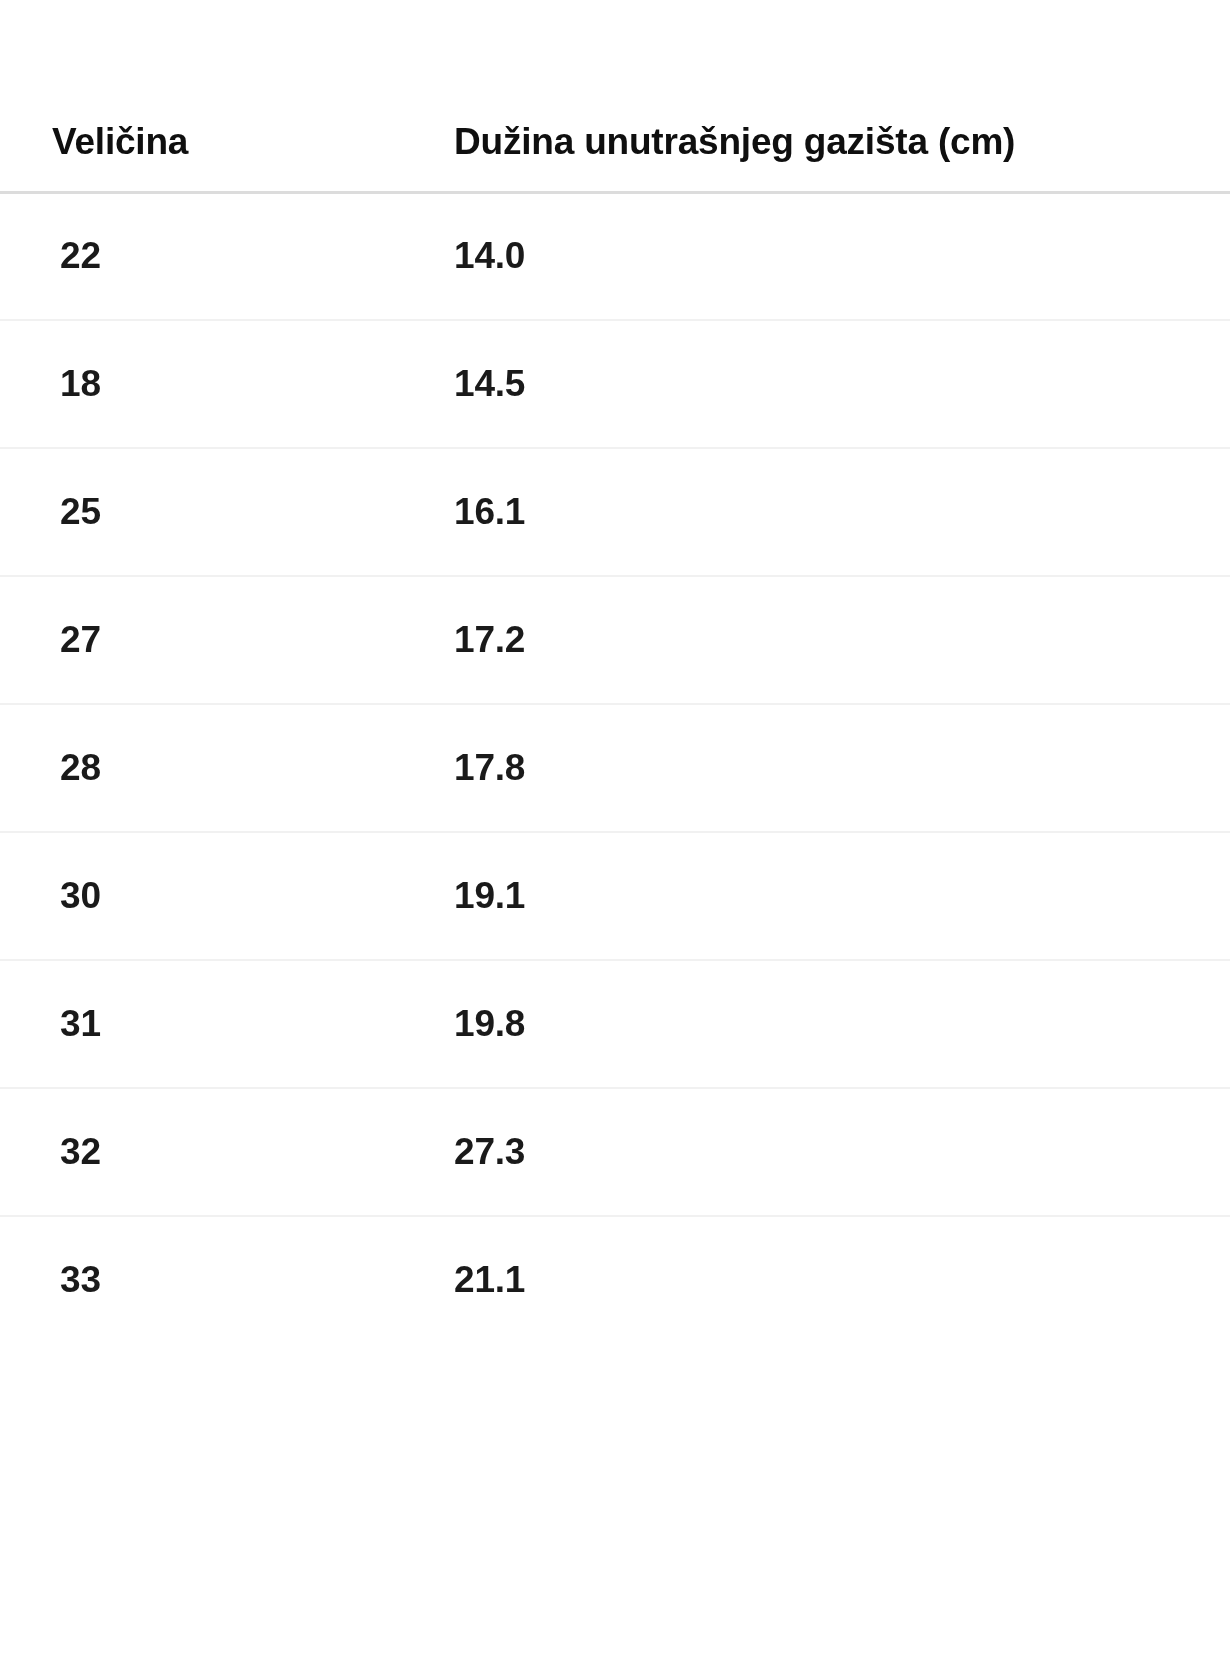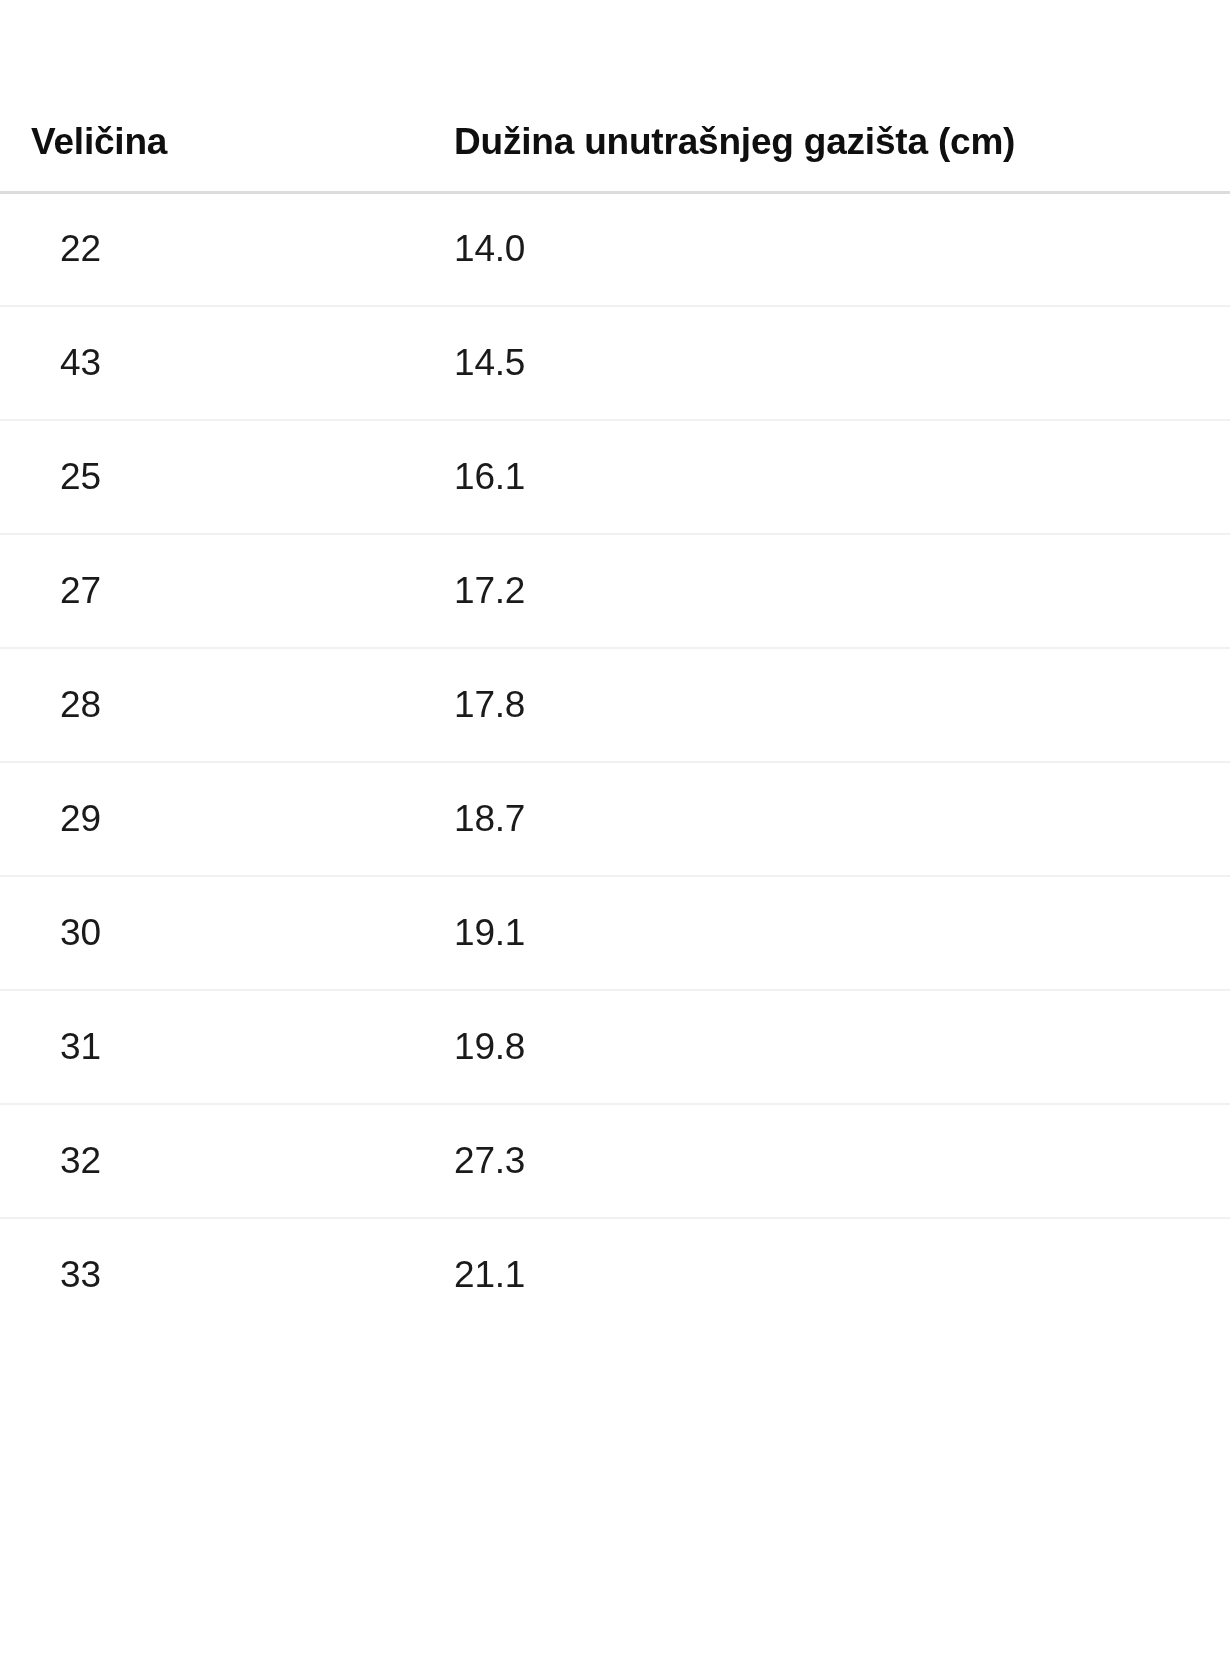--- a/index.html
+++ b/index.html
@@ -36,31 +36,31 @@
     font-weight: 700;
     font-size: 37px;
     line-height: 1.45;
     color: #0f0f0f;
     letter-spacing: -0.2px;
     padding: 0 0 22px 0;
     height: 192px;
     border-bottom: 3px solid #dcdcdc;
   }
 
-  thead th.th-size  { padding-left: 31px; }
+  thead th.th-size  { padding-left: 52px; }
   thead th.th-value { padding-left: 27px; padding-right: 150px; }
 
   
   tbody td {
-    font-weight: 400;
+    font-weight: 700;
     font-size: 37px;
     line-height: 1.2;
     color: #1a1a1a;
     letter-spacing: -0.2px;
-    height: 114px;
+    height: 128px;
     vertical-align: middle;
     border-bottom: 2px solid #f1f1f1;
     padding: 0;
   }
 
   tbody td.td-size  { padding-left: 60px; }
   tbody td.td-value { padding-left: 27px; }
 
   tbody tr:last-child td { border-bottom: none; }
 </style>
@@ -78,38 +78,34 @@
         <th class="th-size">Veličina</th>
         <th class="th-value">Dužina unutrašnjeg gazišta (cm)</th>
       </tr>
     </thead>
     <tbody id="table-body">
         <tr>
           <td class="td-size">22</td>
           <td class="td-value">14.0</td>
         </tr>
         <tr>
-          <td class="td-size">43</td>
+          <td class="td-size">18</td>
           <td class="td-value">14.5</td>
         </tr>
         <tr>
           <td class="td-size">25</td>
           <td class="td-value">16.1</td>
         </tr>
         <tr>
           <td class="td-size">27</td>
           <td class="td-value">17.2</td>
         </tr>
         <tr>
           <td class="td-size">28</td>
           <td class="td-value">17.8</td>
-        </tr>
-        <tr>
-          <td class="td-size">29</td>
-          <td class="td-value">18.7</td>
         </tr>
         <tr>
           <td class="td-size">30</td>
           <td class="td-value">19.1</td>
         </tr>
         <tr>
           <td class="td-size">31</td>
           <td class="td-value">19.8</td>
         </tr>
         <tr>

